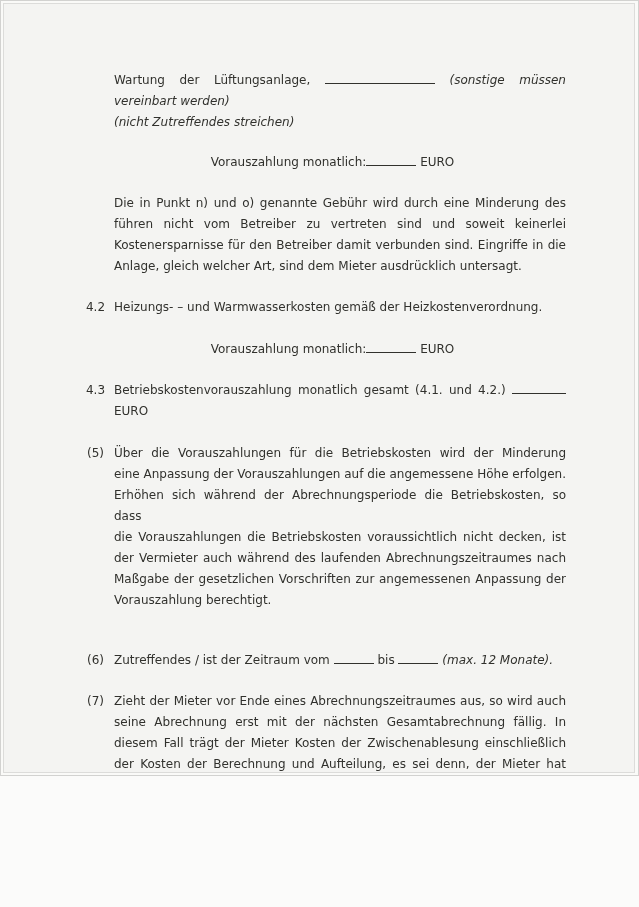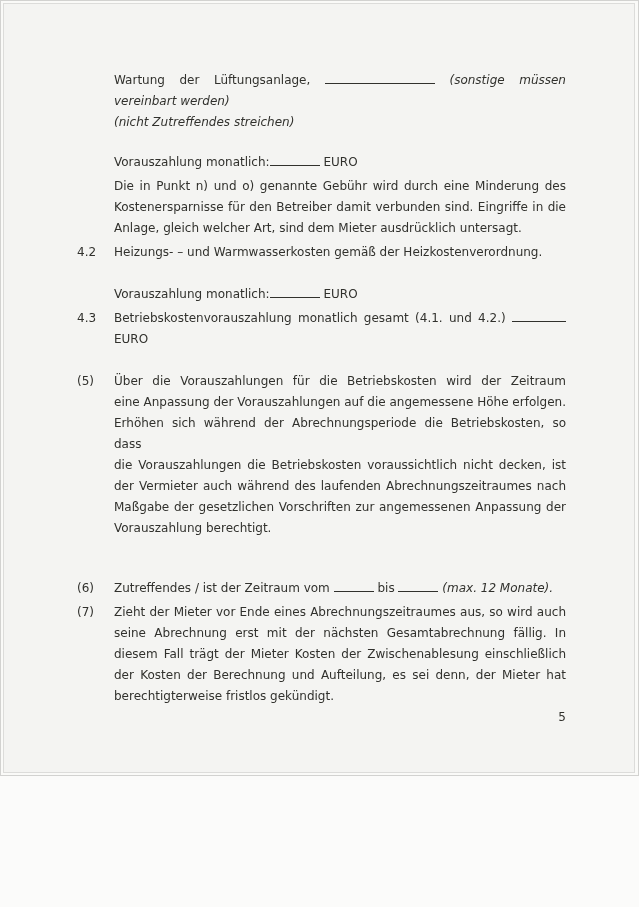--- a/index.html
+++ b/index.html
@@ -18,32 +18,32 @@
     position:absolute;left:3px;top:3px;right:4px;bottom:3px;
     background:#f4f4f2;
     border:1px solid #dcdcda;
   }
   .content{
     position:absolute;left:73px;top:66px;right:68px;
     color:#31312d;
     font-size:12px;line-height:21px;
   }
   .row{display:flex;align-items:flex-start;}
-  .num{flex:0 0 37px;}
+  .num{flex:0 0 37px;text-align:center;}
   .txt{flex:1 1 auto;min-width:0;}
   .jline{text-align:justify;text-align-last:justify;}
   .it{font-style:italic;}
   .blank{
     display:inline-block;height:0.85em;
     border-bottom:1px solid currentColor;
     vertical-align:baseline;
   }
   .w110{width:110px}.w50{width:50px}.w54{width:54px}.w40{width:40px}
-  .mt19{margin-top:19px}.mt20{margin-top:3px}.mt21{margin-top:21px}.mt39{margin-top:39px}
-  .payline{display:flex;justify-content:flex-start;padding-right:15px;}
+  .mt19{margin-top:19px}.mt20{margin-top:20px}.mt21{margin-top:21px}.mt39{margin-top:39px}
+  .payline{display:flex;justify-content:center;padding-right:15px;}
   .payright{white-space:nowrap;}
   .pagenum{text-align:right;}
   .watermark{
     position:absolute;left:30px;top:845px;
     font-size:13px;color:#e3e3e1;line-height:1;
     user-select:none;
   }
 </style>
 </head>
 <body>
@@ -77,20 +77,21 @@
         <div class="txt payline">
           <span>Vorauszahlung monatlich:</span>
           <span class="payright"><span class="blank w50"></span> <span>EURO</span></span>
         </div>
       </div>
 
       <div class="row mt20">
         <span class="num"></span>
         <div class="txt">
           <div class="jline">Die in Punkt n) und o) genannte Gebühr wird durch eine Minderung des</div>
+          <div class="jline">führen nicht vom Betreiber zu vertreten sind und soweit keinerlei</div>
           <div class="jline">Kostenersparnisse für den Betreiber damit verbunden sind. Eingriffe in die</div>
           <div>Anlage, gleich welcher Art, sind dem Mieter ausdrücklich untersagt.</div>
         </div>
       </div>
 
       <div class="row mt20">
         <span class="num">4.2</span>
         <div class="txt">Heizungs- – und Warmwasserkosten gemäß der Heizkostenverordnung.</div>
       </div>
 
@@ -109,21 +110,21 @@
             <span>Betriebskostenvorauszahlung monatlich gesamt (4.1. und 4.2.)</span>
             <span class="blank w54"></span>
           </div>
           <div>EURO</div>
         </div>
       </div>
 
       <div class="row mt21">
         <span class="num">(5)</span>
         <div class="txt">
-          <div class="jline">Über die Vorauszahlungen für die Betriebskosten wird der Zeitraum</div>
+          <div class="jline">Über die Vorauszahlungen für die Betriebskosten wird der Minderung</div>
           <div class="jline">eine Anpassung der Vorauszahlungen auf die angemessene Höhe erfolgen.</div>
           <div class="jline">Erhöhen sich während der Abrechnungsperiode die Betriebskosten, so dass</div>
           <div class="jline">die Vorauszahlungen die Betriebskosten voraussichtlich nicht decken, ist</div>
           <div class="jline">der Vermieter auch während des laufenden Abrechnungszeitraumes nach</div>
           <div class="jline">Maßgabe der gesetzlichen Vorschriften zur angemessenen Anpassung der</div>
           <div>Vorauszahlung berechtigt.</div>
         </div>
       </div>
 
       <div class="row mt39">

